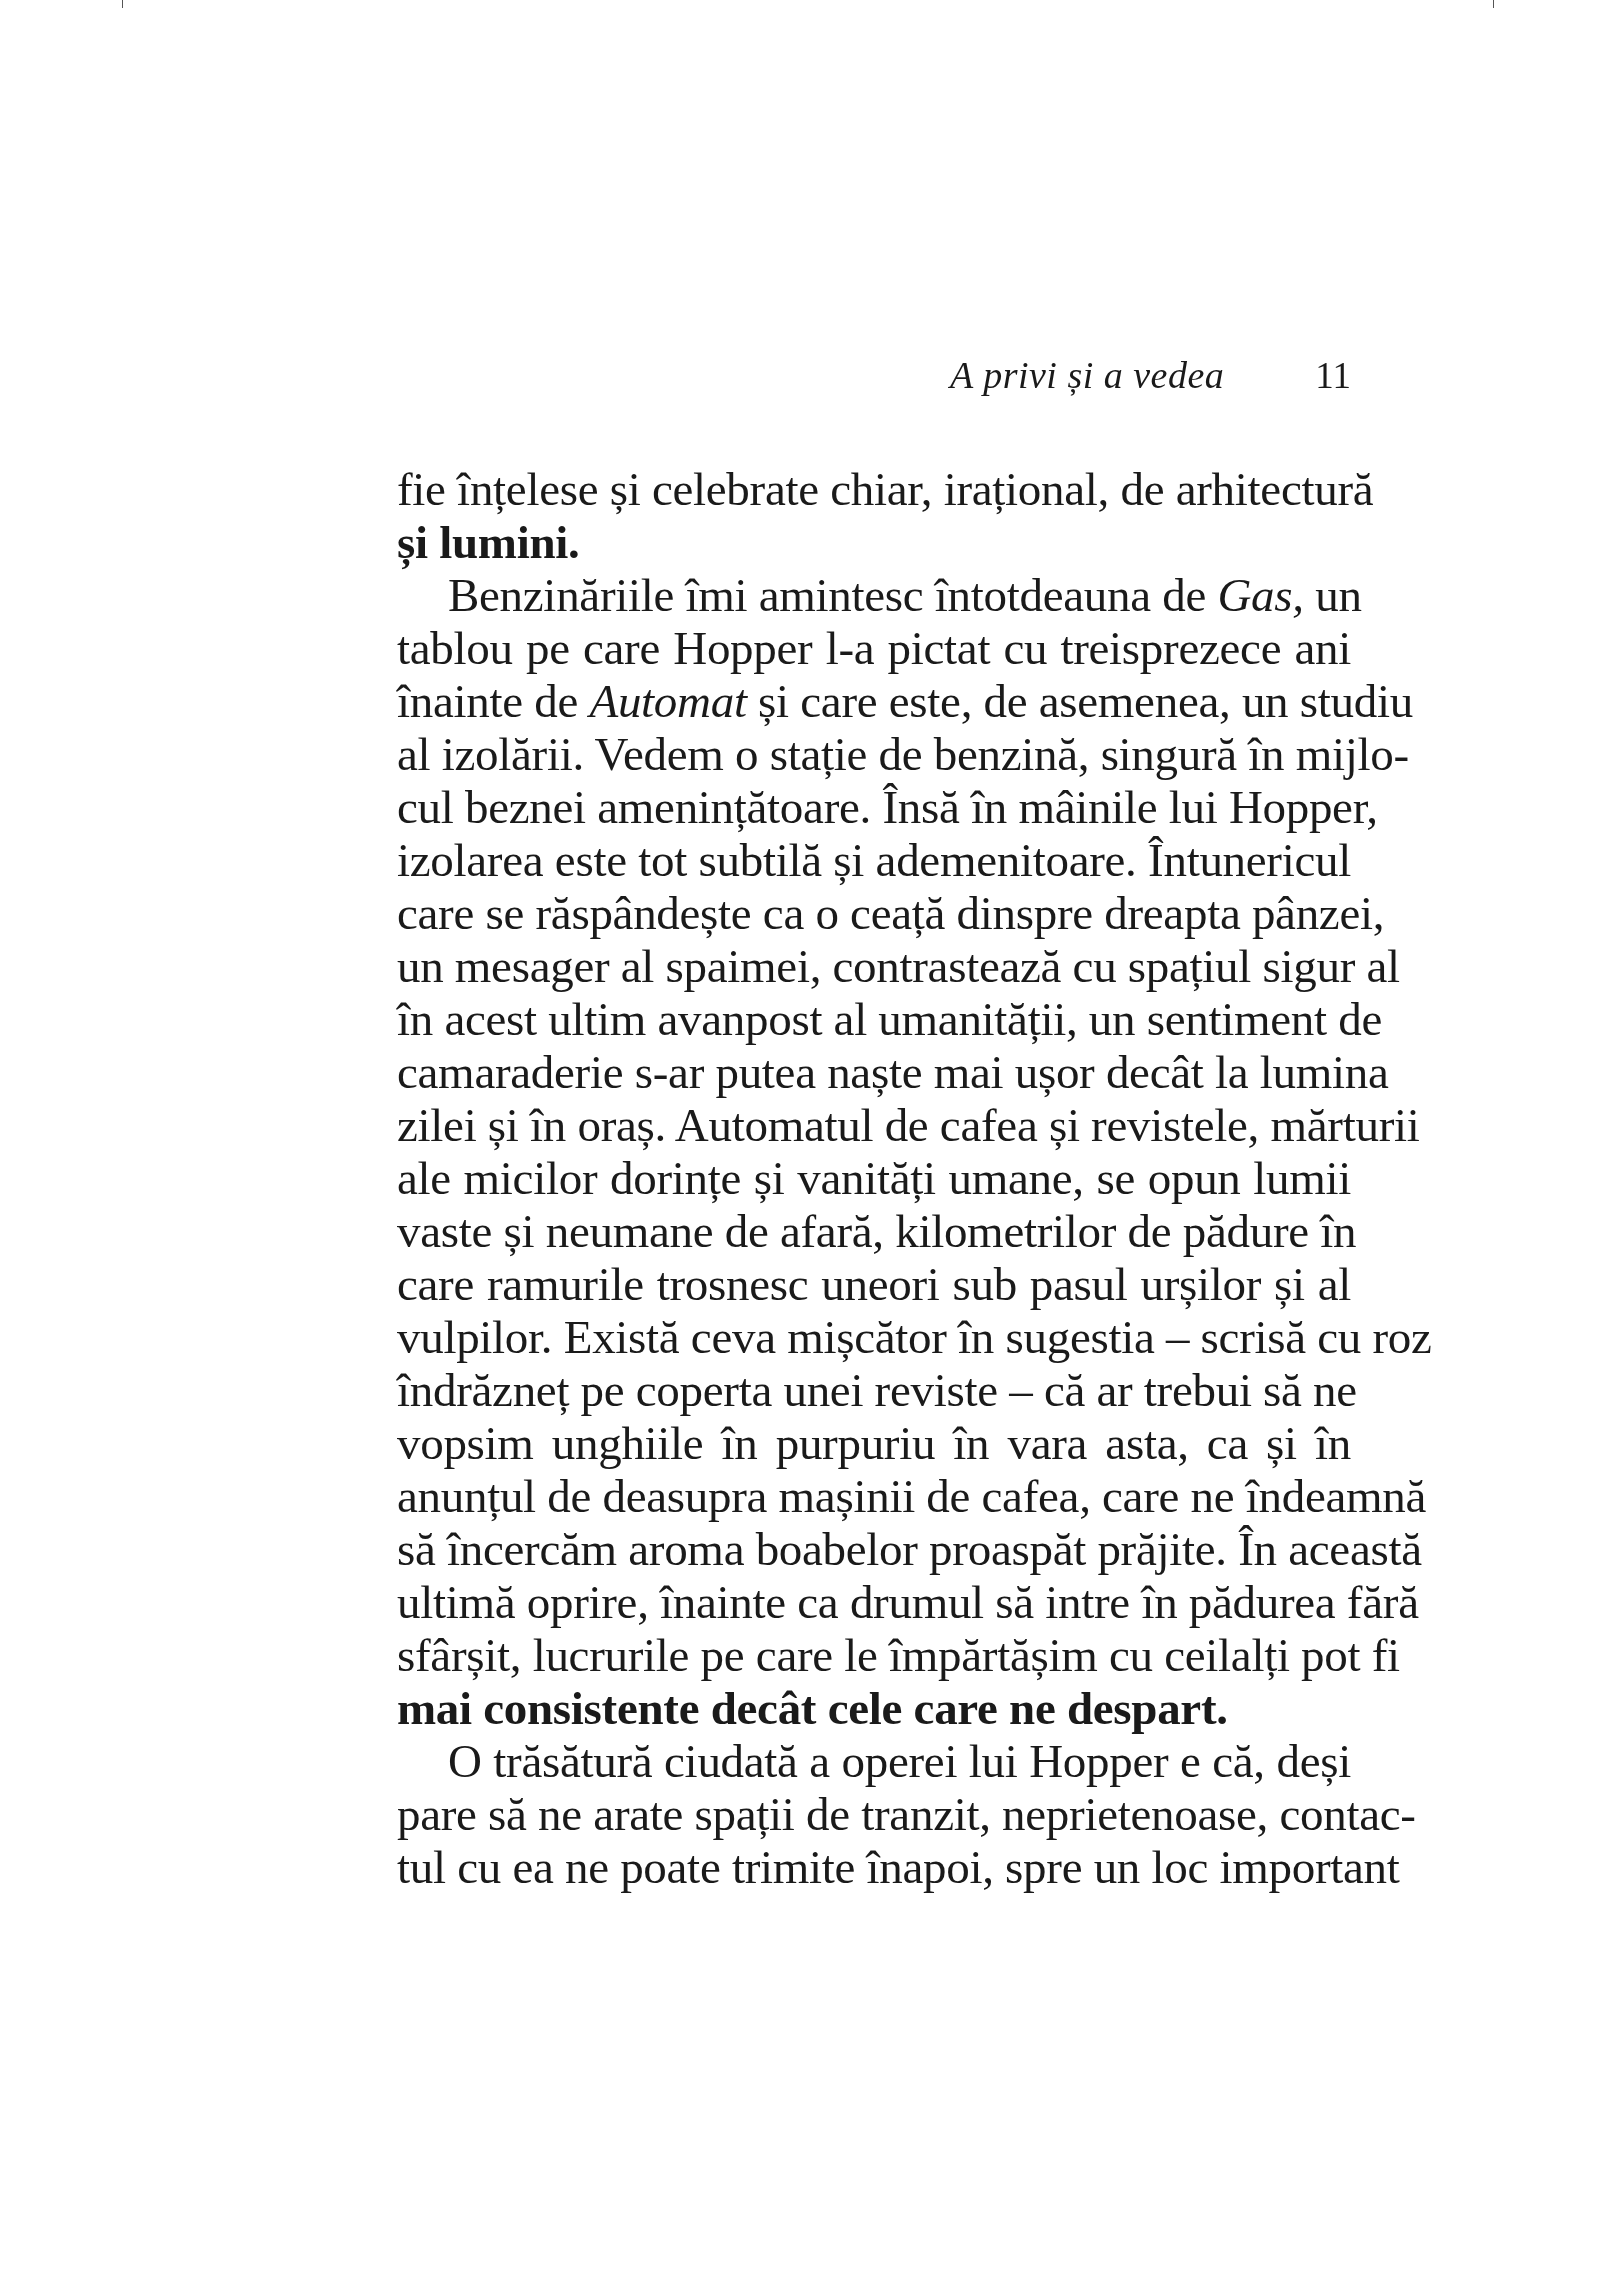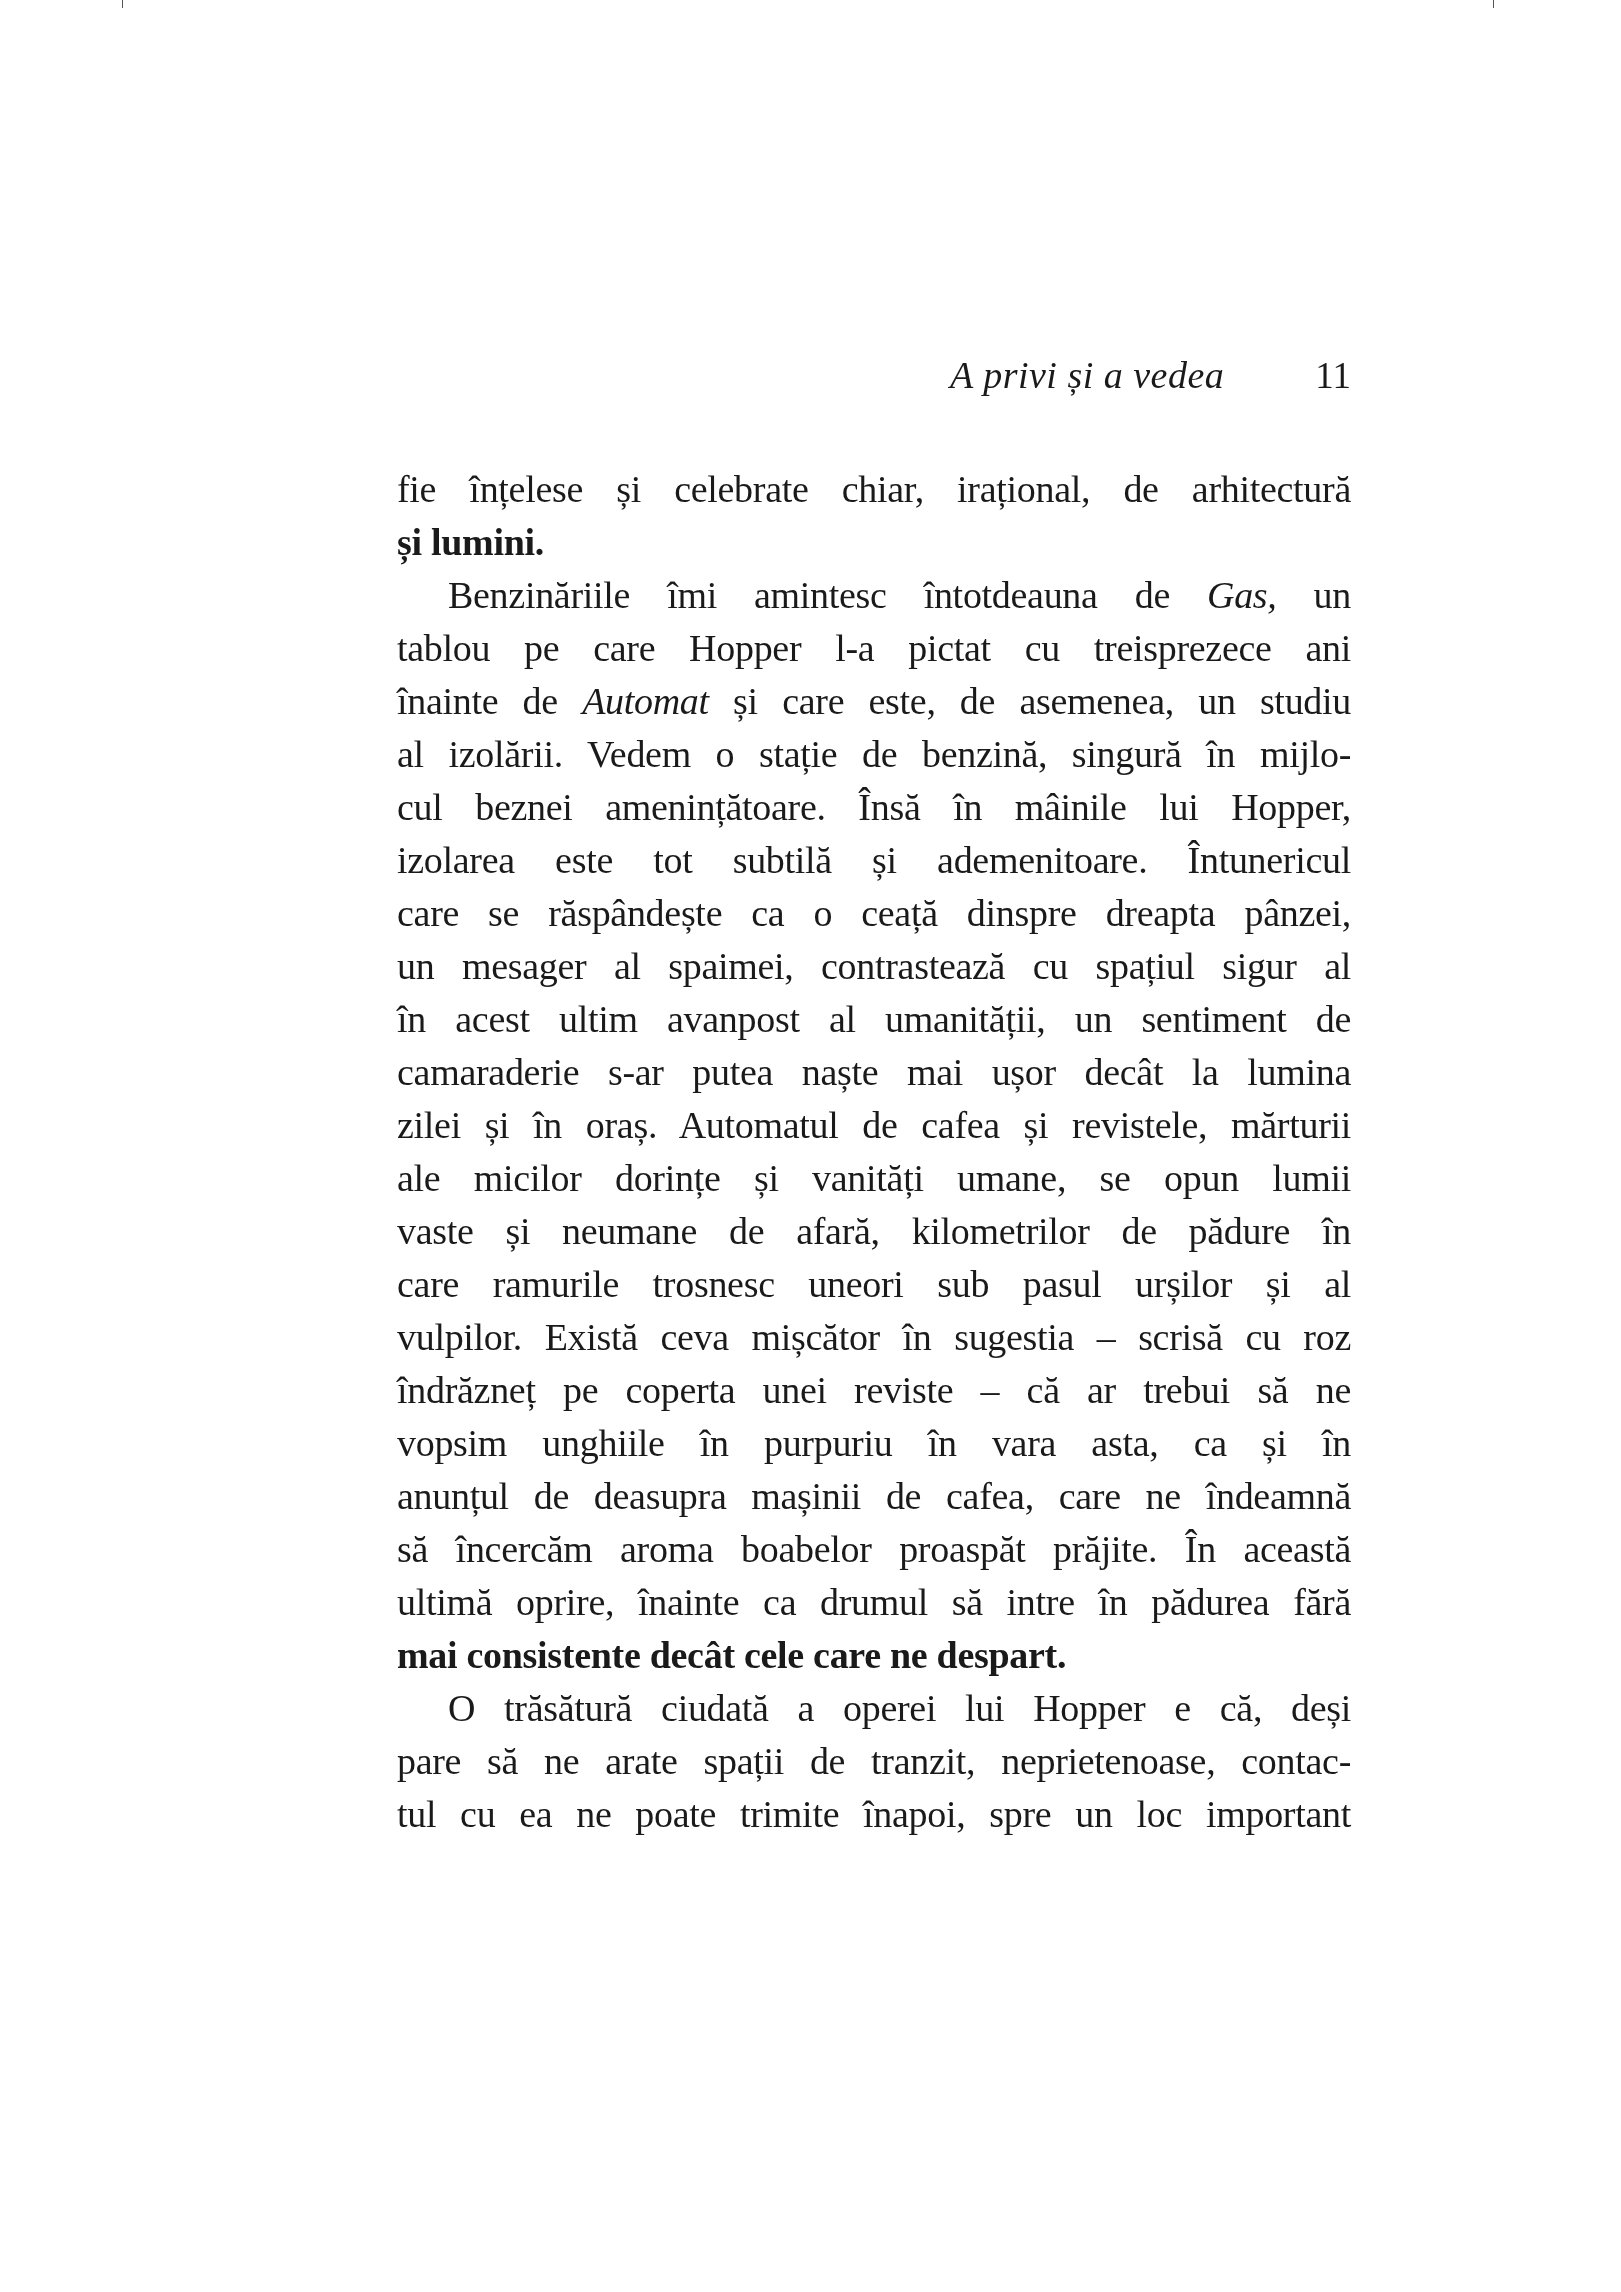--- a/index.html
+++ b/index.html
@@ -6,21 +6,21 @@
   body { width: 1621px; height: 2293px; position: relative; overflow: hidden;
          font-family: "Liberation Serif", "DejaVu Serif", serif; color: #1a1a1a; }
   .crop { position: absolute; top: 0; width: 1px; height: 7.8px; background: #555; }
   .crop.left { left: 122px; }
   .crop.right { left: 1493px; }
   .header { position: absolute; top: 353px; left: 397px; width: 954px; height: 49px;
             text-align: right; white-space: nowrap; }
   .header .title { font-style: italic; font-size: 38px; letter-spacing: 0.5px; }
   .header .pagenum { font-weight: normal; font-size: 37px; margin-left: 91px; }
   .body { position: absolute; top: 463px; left: 397px; width: 954px; }
-  .line { display: block; height: 53px; line-height: 53px; font-size: 38px;
+  .line { display: block; height: 53px; line-height: 53px; font-size: 47px;
           white-space: nowrap; text-align: justify; text-align-last: justify;
           letter-spacing: -0.3px; }
   .line.last { text-align-last: left; font-weight: bold; }
   .line.indent { padding-left: 51px; }
   .line i { font-style: italic; }
 </style>
 </head>
 <body>
 
 <div class="crop left"></div>
@@ -46,18 +46,19 @@
     <span class="line">zilei și în oraș. Automatul de cafea și revistele, mărturii</span>
     <span class="line">ale micilor dorințe și vanități umane, se opun lumii</span>
     <span class="line">vaste și neumane de afară, kilometrilor de pădure în</span>
     <span class="line">care ramurile trosnesc uneori sub pasul urșilor și al</span>
     <span class="line">vulpilor. Există ceva mișcător în sugestia – scrisă cu roz</span>
     <span class="line">îndrăzneț pe coperta unei reviste – că ar trebui să ne</span>
     <span class="line">vopsim unghiile în purpuriu în vara asta, ca și în</span>
     <span class="line">anunțul de deasupra mașinii de cafea, care ne îndeamnă</span>
     <span class="line">să încercăm aroma boabelor proaspăt prăjite. În această</span>
     <span class="line">ultimă oprire, înainte ca drumul să intre în pădurea fără</span>
+    <span class="line">sfârșit, lucrurile pe care le împărtășim cu ceilalți pot fi</span>
     <span class="line last">mai consistente decât cele care ne despart.</span>
     <span class="line indent">O trăsătură ciudată a operei lui Hopper e că, deși</span>
     <span class="line">pare să ne arate spații de tranzit, neprietenoase, contac-</span>
     <span class="line">tul cu ea ne poate trimite înapoi, spre un loc important</span>
   </div>
 
 
 </body></html>

